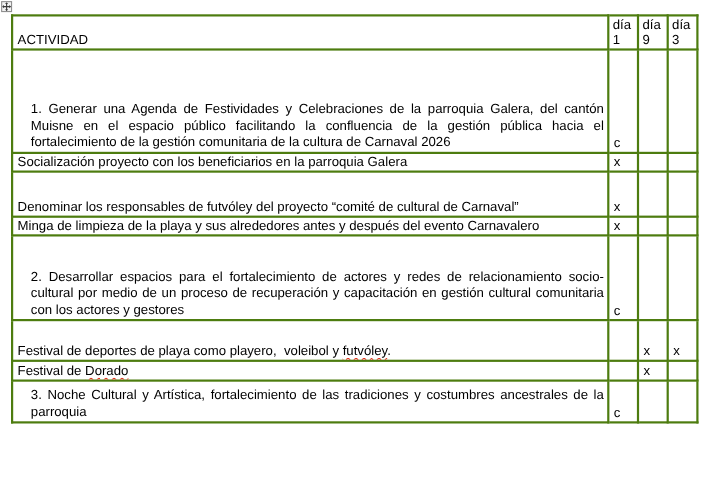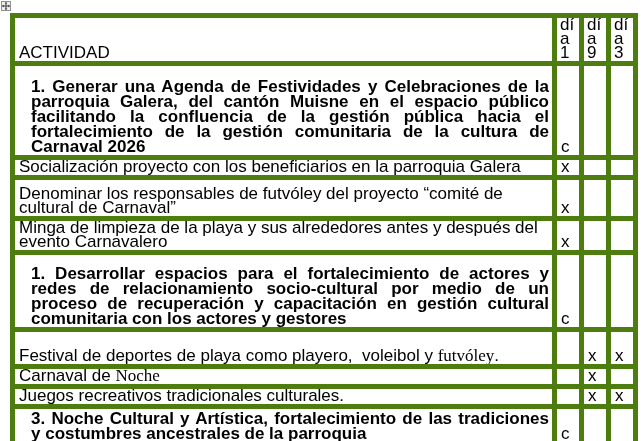--- a/index.html
+++ b/index.html
@@ -16,40 +16,39 @@
     background:#f2f2f2;border:1px solid #8f8f8f;
     display:flex;align-items:center;justify-content:center;box-sizing:border-box;
   }
   .handle svg{display:block;}
 
   table.doc{
     position:absolute;left:10px;top:13px;width:623px;
     border-collapse:collapse;table-layout:fixed;
   }
   td{
-    border:5px solid #4d7c0f;
+    border:2px solid #4d7c0f;
     vertical-align:bottom;
     padding:0 3px 1px 4px;
-    font-size:17px;line-height:14px;
+    font-size:12px;line-height:14px;
     overflow:hidden;word-wrap:break-word;
   }
   td.day{padding-left:4px;padding-right:1px;}
-  td.bj{font-weight:bold;text-align:justify;line-height:15px;padding-left:16px;}
+  td.bj{font-weight:normal;text-align:justify;line-height:15px;padding-left:16px;}
   td.hdr{vertical-align:bottom;}
   td.dhdr{vertical-align:bottom;line-height:14px;padding-left:3px;}
   .pre{white-space:pre-wrap;}
 
   
   .sp{
     text-decoration:underline;
     text-decoration-style:wavy;
     text-decoration-color:#e2321e;
     text-decoration-thickness:1px;
     text-underline-offset:2px;
-    font-family:Liberation Serif, serif;
   }
 
   
   tr.h30{height:30px} tr.h94{height:94px} tr.h15{height:15px}
   tr.h41{height:41px} tr.h77{height:77px} tr.h37{height:37px}
   tr.h18{height:18px} tr.h16{height:16px} tr.h43{height:38px}
 </style>
 </head>
 <body>
 
@@ -106,52 +105,46 @@
       </tr>
 
       <tr class="h15">
         <td>Minga de limpieza de la playa y sus alrededores antes y después del evento Carnavalero</td>
         <td class="day">x</td>
         <td class="day"></td>
         <td class="day"></td>
       </tr>
 
       <tr class="h77">
-        <td class="bj">1. Desarrollar espacios para el fortalecimiento de actores y redes de relacionamiento socio-cultural por medio de un proceso de recuperación y capacitación en gestión cultural comunitaria con los actores y gestores</td>
+        <td class="bj">2. Desarrollar espacios para el fortalecimiento de actores y redes de relacionamiento socio-cultural por medio de un proceso de recuperación y capacitación en gestión cultural comunitaria con los actores y gestores</td>
         <td class="day">c</td>
         <td class="day"></td>
         <td class="day"></td>
       </tr>
 
       <tr class="h37">
         <td>
           <span class="pre">Festival de deportes de playa como playero,  voleibol y </span><span class="sp">futvóley</span><span>.</span>
         </td>
         <td class="day"></td>
         <td class="day">x</td>
         <td class="day">x</td>
       </tr>
 
       <tr class="h18">
         <td>
-          <span class="pre">Carnaval de </span><span class="sp">Noche</span><span></span>
+          <span class="pre">Festival de </span><span class="sp">Dorado</span><span></span>
         </td>
         <td class="day"></td>
         <td class="day">x</td>
         <td class="day"></td>
       </tr>
 
 
 
-      <tr class="h16">
-        <td>Juegos recreativos tradicionales culturales.</td>
-        <td class="day"></td>
-        <td class="day">x</td>
-        <td class="day">x</td>
-      </tr>
 
       <tr class="h43">
         <td class="bj">3. Noche Cultural y Artística, fortalecimiento de  las tradiciones y costumbres ancestrales de la parroquia</td>
         <td class="day">c</td>
         <td class="day"></td>
         <td class="day"></td>
       </tr>
 
     </tbody>
   </table>

